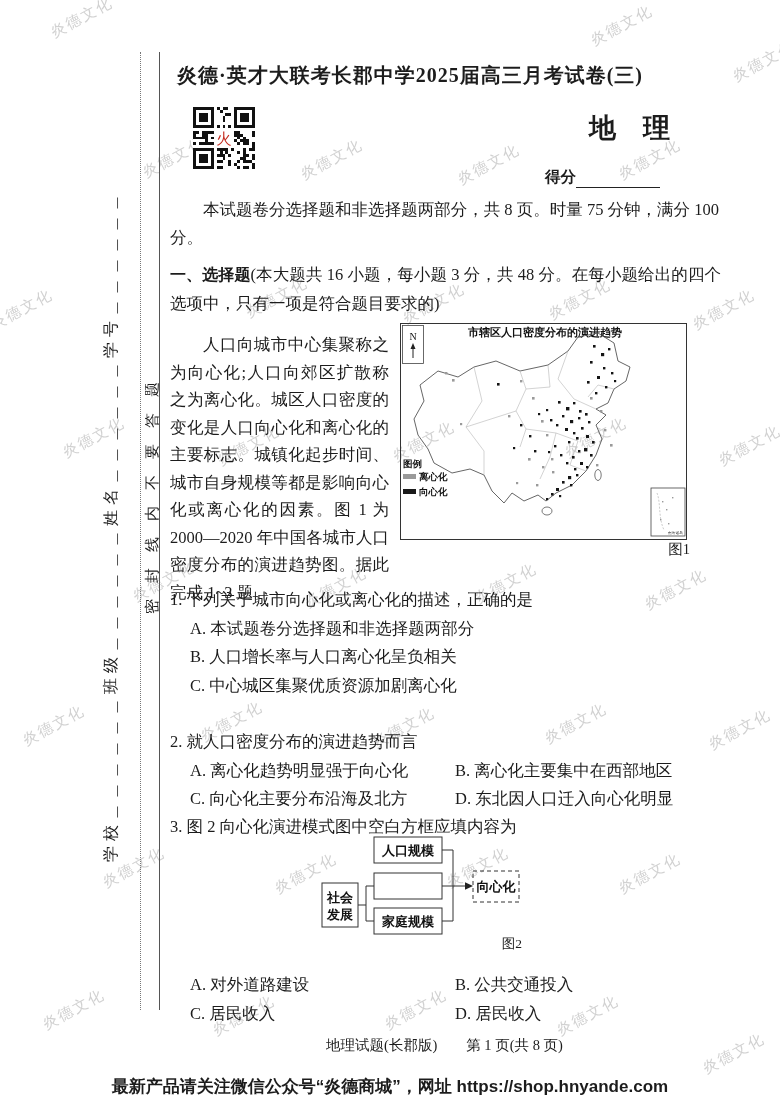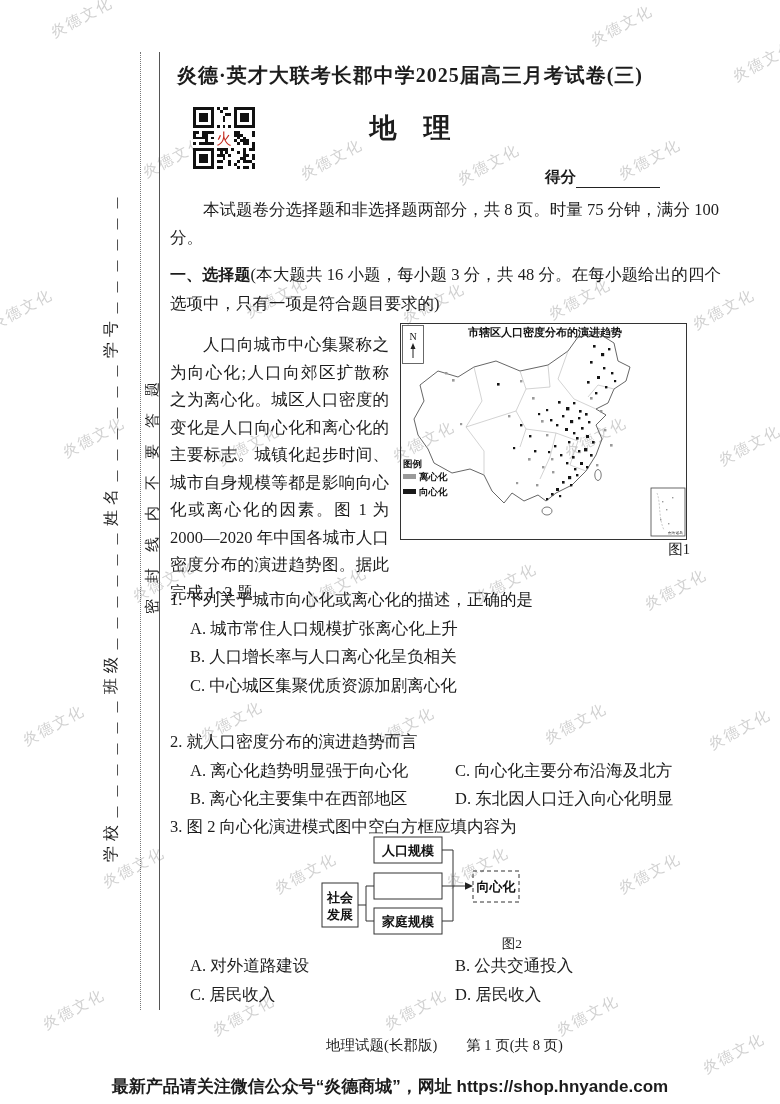--- a/index.html
+++ b/index.html
@@ -12,21 +12,21 @@
       letter-spacing:2px;white-space:nowrap;opacity:.85;}
   
   .vline-dotted{left:140px;top:52px;height:958px;border-left:1px dotted #777;width:0;}
   .vline-solid{left:159px;top:52px;height:958px;border-left:1px solid #555;width:0;}
   .vtext{transform:rotate(-90deg);transform-origin:0 0;white-space:nowrap;}
   #seal-fields{left:101px;top:862px;font-size:16px;letter-spacing:5px;}
   #seal-warning{left:143px;top:614px;font-size:15px;letter-spacing:16px;}
   
   #exam-title{left:150px;top:62px;width:520px;text-align:center;font-weight:bold;
               font-size:20px;letter-spacing:1px;}
-  #subject-title{left:150px;top:110px;width:520px;text-align:center;font-weight:bold;
+  #subject-title{left:150px;top:110px;width:520px;text-align:right;font-weight:bold;
                  font-size:27px;}
   #qr{left:193px;top:107px;width:62px;height:62px;}
   #score{left:545px;top:167px;font-family:"Liberation Sans",sans-serif;font-weight:bold;
          font-size:15.5px;}
   #score .blank{display:inline-block;width:84px;height:19px;border-bottom:1.4px solid #222;
                 vertical-align:bottom;}
   
   .bodytext{font-size:16.5px;line-height:28.5px;text-align:justify;}
   #intro{left:170px;top:196px;width:549px;text-indent:2em;line-height:28px;}
   #section-head{left:170px;top:261px;width:551px;}
@@ -351,31 +351,31 @@
           </g>
           <text x="283" y="210.5" text-anchor="end" font-size="3.8" fill="#333">南海诸岛</text>
         </g>
       </svg>
       <div id="fig1-caption">图1</div>
     </div>
   </div>
 
   <div class="abs bodytext qblock" id="q1">
     <div>1. 下列关于城市向心化或离心化的描述，正确的是</div>
-    <div class="opt">A. 城市常住人口规模扩张离心化上升</div>
+    <div class="opt">A. 本试题卷分选择题和非选择题两部分</div>
     <div class="opt">B. 人口增长率与人口离心化呈负相关</div>
     <div class="opt">C. 中心城区集聚优质资源加剧离心化</div>
   </div>
 
   <div class="abs bodytext qblock" id="q2">
     <div>2. 就人口密度分布的演进趋势而言</div>
     <div class="optgrid">
       <div>A. 离心化趋势明显强于向心化</div>
+      <div>B. 离心化主要集中在西部地区</div>
       <div>C. 向心化主要分布沿海及北方</div>
-      <div>B. 离心化主要集中在西部地区</div>
       <div>D. 东北因人口迁入向心化明显</div>
     </div>
   </div>
 
   <div class="abs bodytext qblock" id="q3-stem">3. 图 2 向心化演进模式图中空白方框应填内容为</div>
 
   <svg class="abs" id="fig2" width="212" height="104" viewBox="0 0 212 104">
     <g fill="none" stroke="#333" stroke-width="1">
       <rect x="12" y="47" width="36" height="44"></rect>
       <rect x="64" y="1" width="68" height="26"></rect>
@@ -398,21 +398,21 @@
       <text x="30" y="83">发展</text>
       <text x="98" y="19">人口规模</text>
       <text x="98" y="55"></text>
       <text x="98" y="90">家庭规模</text>
       <text x="186" y="55">向心化</text>
     </g>
   </svg>
   <div class="abs" id="fig2-caption">图2</div>
 
   <div class="abs bodytext qblock" id="q3-opts">
-    <div class="optgrid" style="padding-left:20px;">
+    <div class="optgrid" style="padding-left:20px;margin-top:19px;">
       <div>A. 对外道路建设</div>
       <div>B. 公共交通投入</div>
       <div>C. 居民收入</div>
       <div>D. 居民收入</div>
     </div>
   </div>
 
   <div class="abs" id="footer">地理试题(长郡版)　　第 1 页(共 8 页)</div>
   <div class="abs" id="promo">最新产品请关注微信公众号“炎德商城”，网址 https://shop.hnyande.com</div>
 

